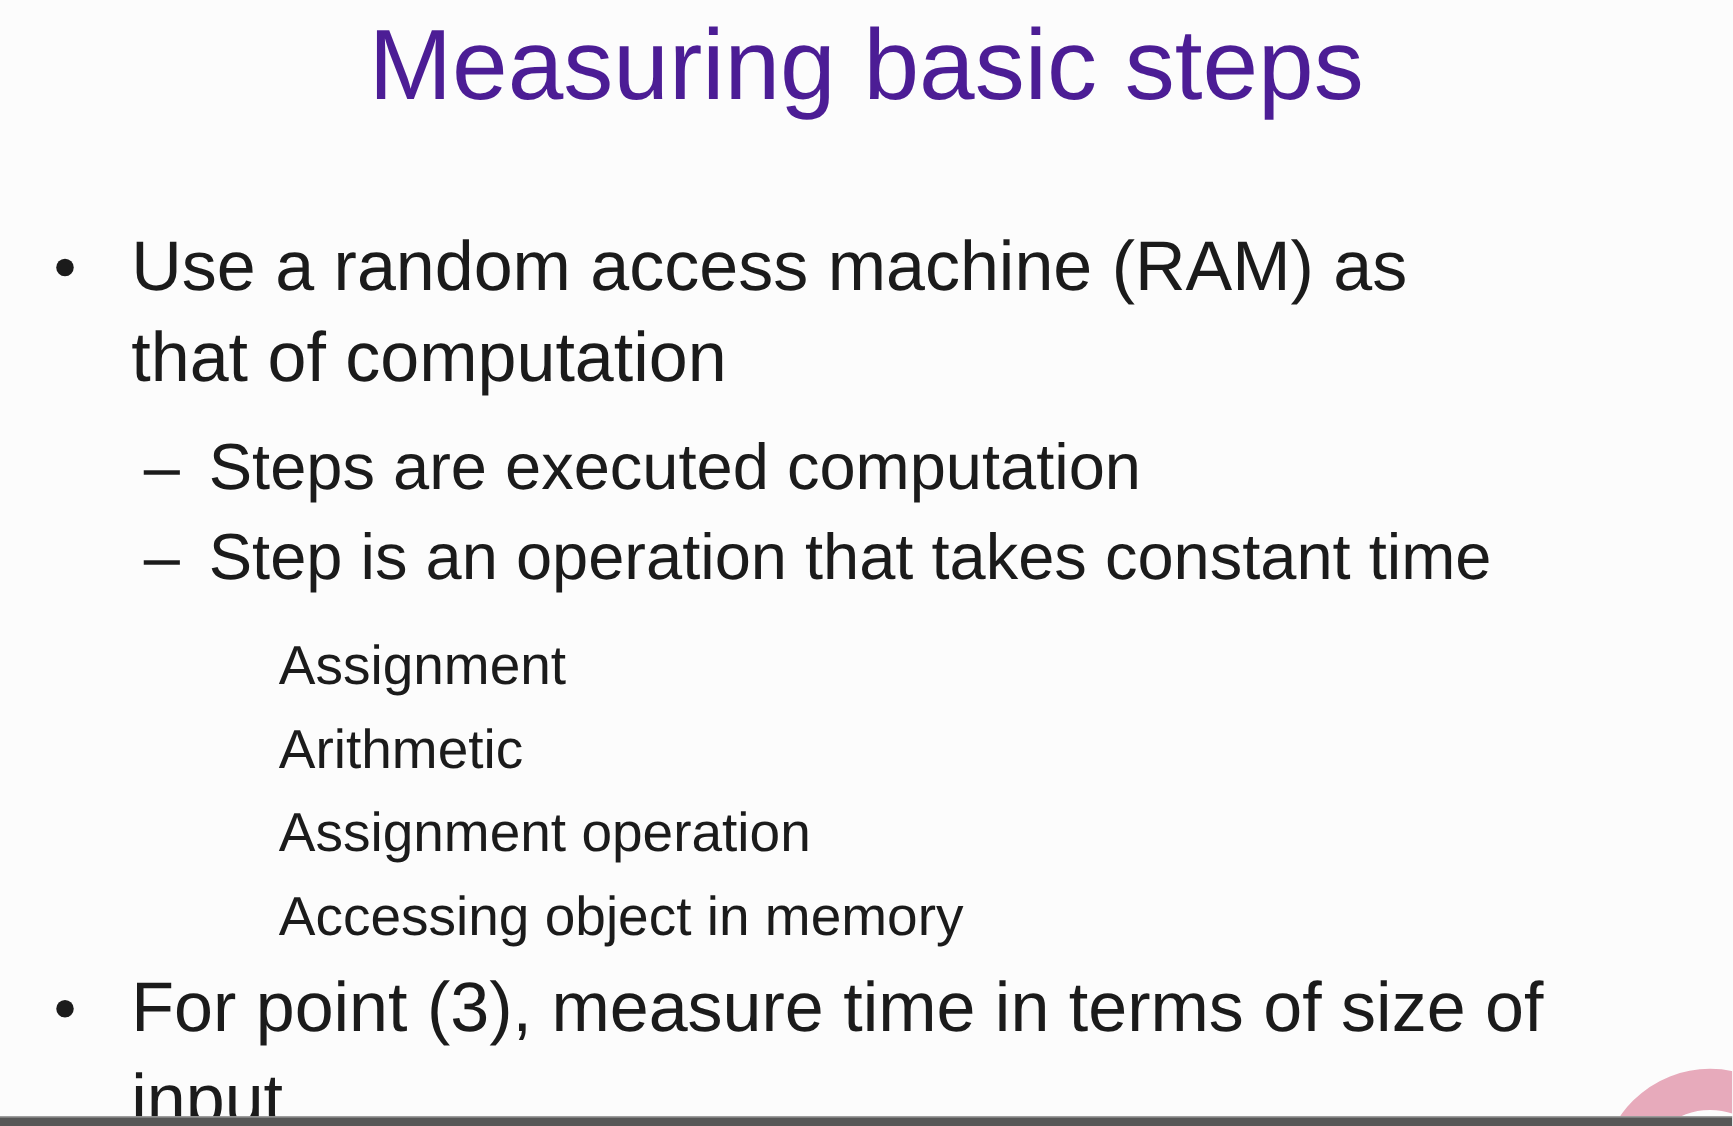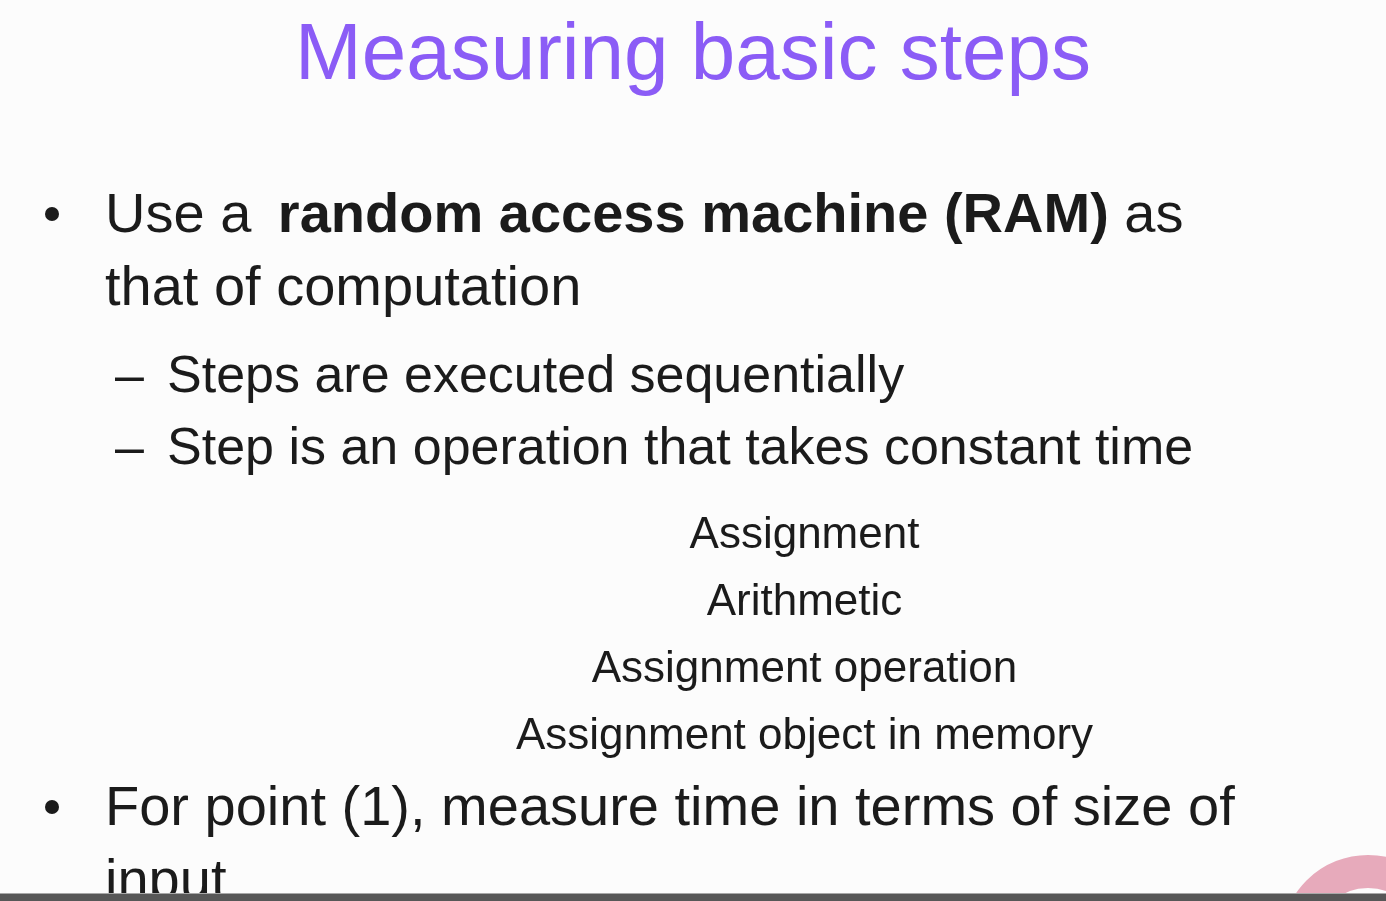--- a/index.html
+++ b/index.html
@@ -19,21 +19,21 @@
   .content {
     position: relative;
     z-index: 2;
   }
   .title {
     margin: 0;
     font-size: 80px;
     line-height: 104px;
     font-weight: 400;
     text-align: center;
-    color: #8b5cf6;
+    color: #4c1d95;
   }
   
   .row-l1 {
     position: relative;
     font-size: 56px;
     line-height: 73px;
   }
   .row-l1 .txt {
     margin-left: 105px;
   }
@@ -43,42 +43,41 @@
     top: 31px;
     width: 14px;
     height: 14px;
     border-radius: 50%;
     background: #1b1b1b;
   }
   .b1 { margin-top: 72px; }
   .b1 .txt { width: 1080px; }
   .b2 { margin-top: 2px; }
   .b2 .txt { width: 1275px; }
-  .bold { font-weight: 700; margin-left: 11px; }
+  .bold { font-weight: 400; }
   
   .row-l2 {
     display: flex;
     margin-left: 115px;
     font-size: 52px;
     line-height: 60px;
   }
   .row-l2 .dash {
     flex: 0 0 52px;
     width: 52px;
   }
   .l2a { margin-top: 22px; }
   .l2b { margin-top: 12px; }
   
   .l3-group { margin-top: 23px; }
   .row-l3 {
     display: flex;
     margin-left: 192px;
     font-size: 44px;
     line-height: 67px;
-    justify-content: center;
   }
   .row-l3 .marker-box {
     flex: 0 0 31px;
     width: 31px;
   }
   .dot-l3 {
     width: 11px;
     height: 11px;
     margin-top: 21px;
     border-radius: 50%;
@@ -114,21 +113,21 @@
     <div class="row-l1 b1">
       <span class="dot-l1"></span>
       <div class="txt">
         <span>Use a </span><span class="bold">random access machine (RAM)</span><span> as</span><br>
         <span>that of computation</span>
       </div>
     </div>
 
     <div class="row-l2 l2a">
       <span class="dash">–</span>
-      <span class="txt">Steps are executed sequentially</span>
+      <span class="txt">Steps are executed computation</span>
     </div>
 
     <div class="row-l2 l2b">
       <span class="dash">–</span>
       <span class="txt">Step is an operation that takes constant time</span>
     </div>
 
     <div class="l3-group">
       <div class="row-l3">
         <span class="marker-box"><span class="dot-l3"></span></span>
@@ -137,28 +136,28 @@
       <div class="row-l3">
         <span class="marker-box"><span class="dot-l3"></span></span>
         <span class="txt">Arithmetic</span>
       </div>
       <div class="row-l3">
         <span class="marker-box"><span class="dot-l3"></span></span>
         <span class="txt">Assignment operation</span>
       </div>
       <div class="row-l3">
         <span class="marker-box"><span class="dot-l3"></span></span>
-        <span class="txt">Assignment object in memory</span>
+        <span class="txt">Accessing object in memory</span>
       </div>
     </div>
 
     <div class="row-l1 b2">
       <span class="dot-l1"></span>
       <div class="txt">
-        <span>For point (1), measure time in terms of size of</span><br>
+        <span>For point (3), measure time in terms of size of</span><br>
         <span>input</span>
       </div>
     </div>
 
   </div>
 
   <svg class="logo-svg" width="146" height="61" viewBox="0 0 146 61">
     <circle cx="128" cy="102" r="70.5" fill="none" stroke="#e7aabb" stroke-width="33"></circle>
   </svg>
 

